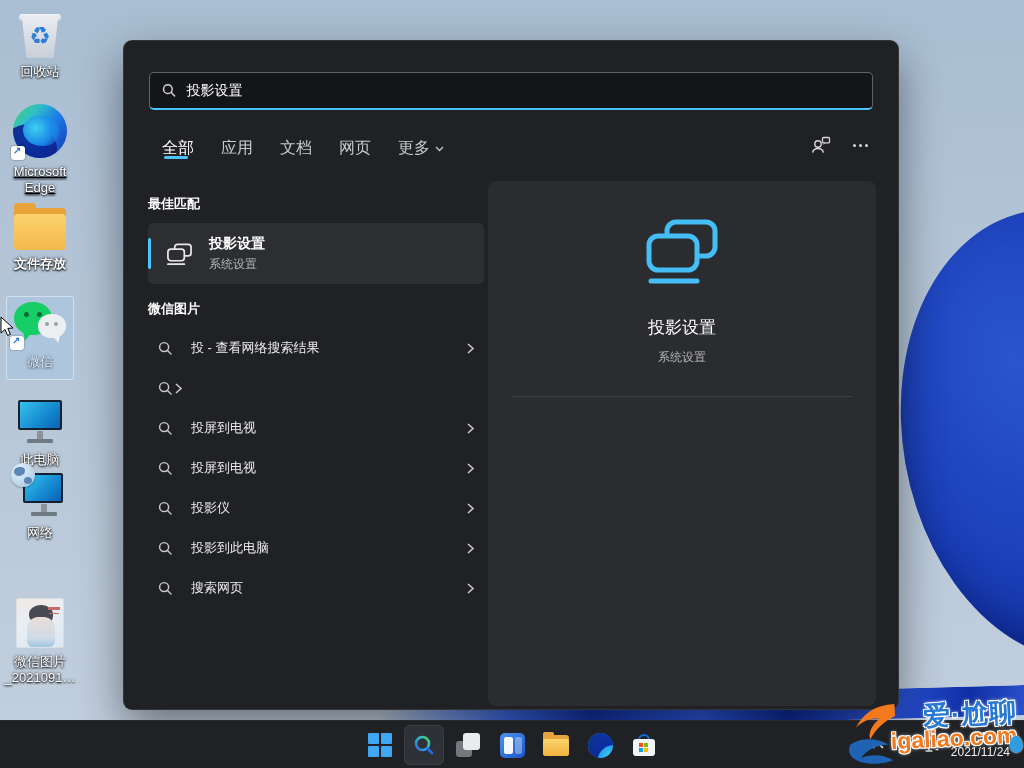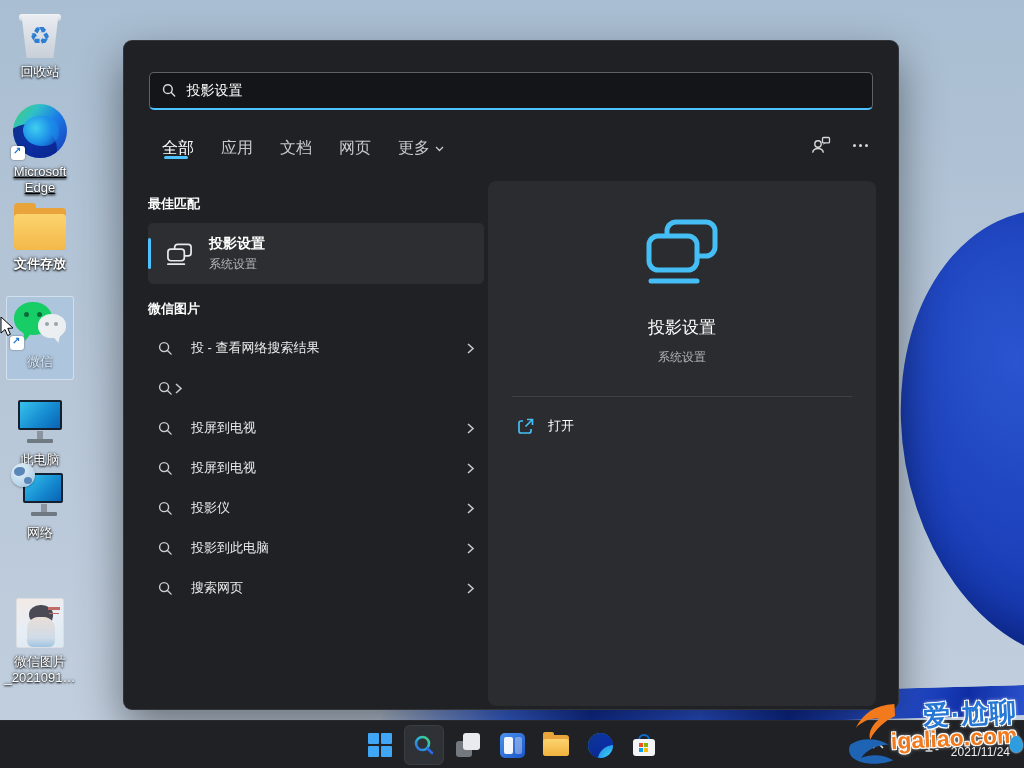--- a/index.html
+++ b/index.html
@@ -382,28 +382,20 @@
     <div class="dc-center">
       <svg width="78" height="68" viewBox="0 0 78 68">
         <rect x="24" y="4" width="48" height="34" rx="9" fill="none" stroke="#45bdf5" stroke-width="5"></rect>
         <rect x="6" y="18" width="48" height="34" rx="9" fill="#2b2c2f" stroke="#45bdf5" stroke-width="5"></rect>
         <line x1="8" y1="63" x2="54" y2="63" stroke="#45bdf5" stroke-width="5" stroke-linecap="round"></line>
       </svg>
       <div class="dc-title">投影设置</div>
       <div class="dc-sub">系统设置</div>
     </div>
     <div class="dc-divider"></div>
-    <div class="dc-open">
-      <svg width="17" height="17" viewBox="0 0 17 17">
-        <path d="M6,3 H4 a2,2 0 0 0 -2,2 v8 a2,2 0 0 0 2,2 h8 a2,2 0 0 0 2,-2 v-2" fill="none" stroke="#45bdf5" stroke-width="1.7"></path>
-        <polyline points="10,1.5 15.5,1.5 15.5,7" fill="none" stroke="#45bdf5" stroke-width="1.7"></polyline>
-        <line x1="15" y1="2" x2="8.5" y2="8.5" stroke="#45bdf5" stroke-width="1.7"></line>
-      </svg>
-      <span>打开</span>
-    </div>
   </div>
 </div>
 
 <div class="taskbar">
   <div class="tb-center">
     <div class="tb-btn">
       <div class="win-logo">
           <i></i>
           <i></i>
           <i></i>

